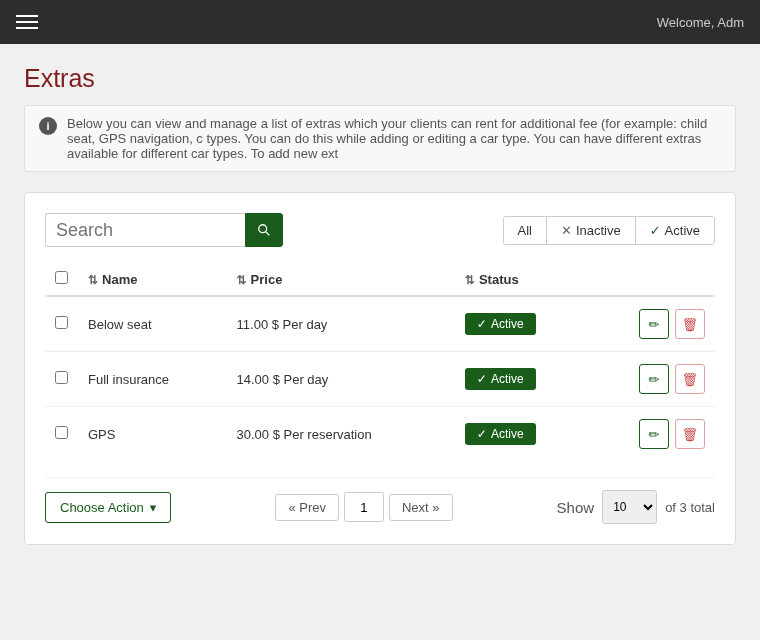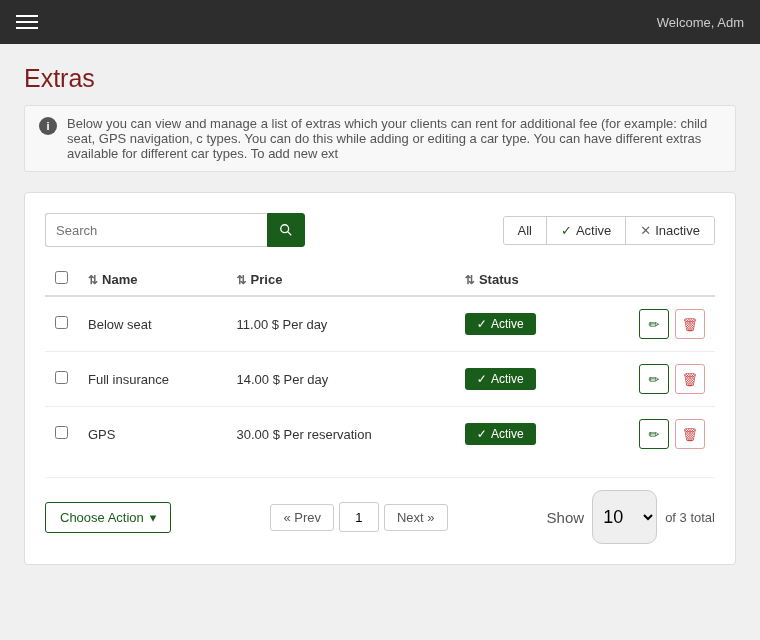--- a/index.html
+++ b/index.html
@@ -62,26 +62,26 @@
       display: flex;
       align-items: center;
       justify-content: space-between;
       margin-bottom: 16px;
     }
     .search-box {
       display: flex;
       align-items: center;
     }
     .search-input {
-      width: 222px;
+      width: 200px;
       height: 34px;
       border: 1px solid #ccc;
       border-right: none;
       padding: 0 10px;
-      font-size: 13px;
+      font-size: 18px;
       outline: none;
       border-radius: 3px 0 0 3px;
     }
     .search-btn {
       width: 38px;
       height: 34px;
       background: #1a5c1a;
       border: 1px solid #1a5c1a;
       color: white;
       cursor: pointer;
@@ -196,23 +196,23 @@
       width: 40px;
       height: 30px;
       border: 1px solid #ccc;
       text-align: center;
       font-size: 13px;
       border-radius: 3px;
     }
     .show-label { color: #555; font-size: 15px; text-align: right; }
     .show-select {
       border: 1px solid #ccc;
-      padding: 15px 6px;
-      border-radius: 10px;
-      font-size: 18px;
+      padding: 8px 6px;
+      border-radius: 3px;
+      font-size: 12px;
       margin: 0 4px;
     }
     .total-label { color: #555; font-size: 13px; }
   </style>
 </head>
 <body>
 
 <nav class="top-nav">
   <div class="hamburger">
     <span></span>
@@ -237,22 +237,22 @@
         <input type="text" class="search-input" placeholder="Search" style="">
         <button class="search-btn">
           <svg class="search-icon-svg" viewBox="0 0 16 16" fill="white">
             <circle cx="6.5" cy="6.5" r="4.5" stroke="white" stroke-width="1.5" fill="none"></circle>
             <line x1="10" y1="10" x2="14" y2="14" stroke="white" stroke-width="1.5"></line>
           </svg>
         </button>
       </div>
       <div class="filter-buttons">
         <button class="filter-btn">All</button>
+        <button class="filter-btn"><span class="cross">✕</span>Inactive</button>
         <button class="filter-btn"><span class="check">✓</span>Active</button>
-        <button class="filter-btn"><span class="cross">✕</span>Inactive</button>
       </div>
     </div>
 
     <table>
       <thead>
         <tr>
           <th class="checkbox-cell">
             <input type="checkbox" style="">
           </th>
           <th><span class="sort-icon">⇅</span>Name</th>

